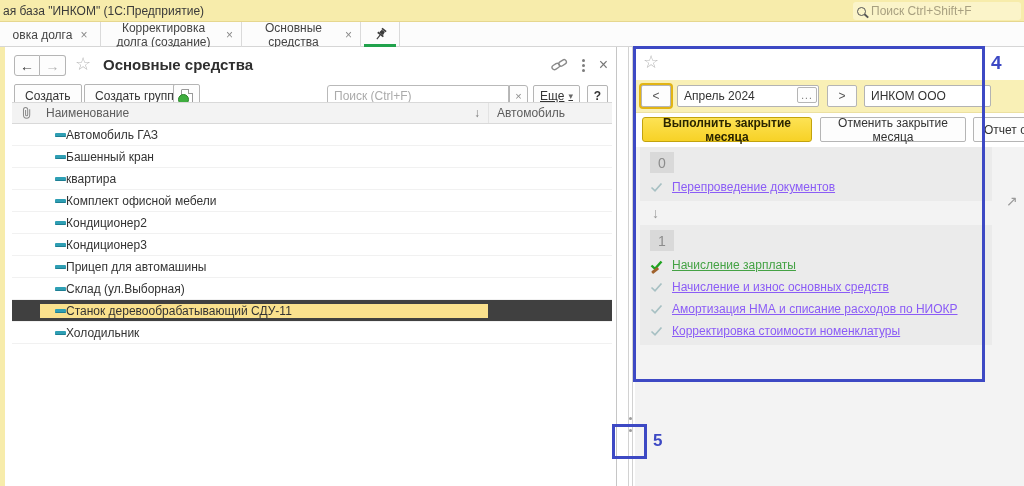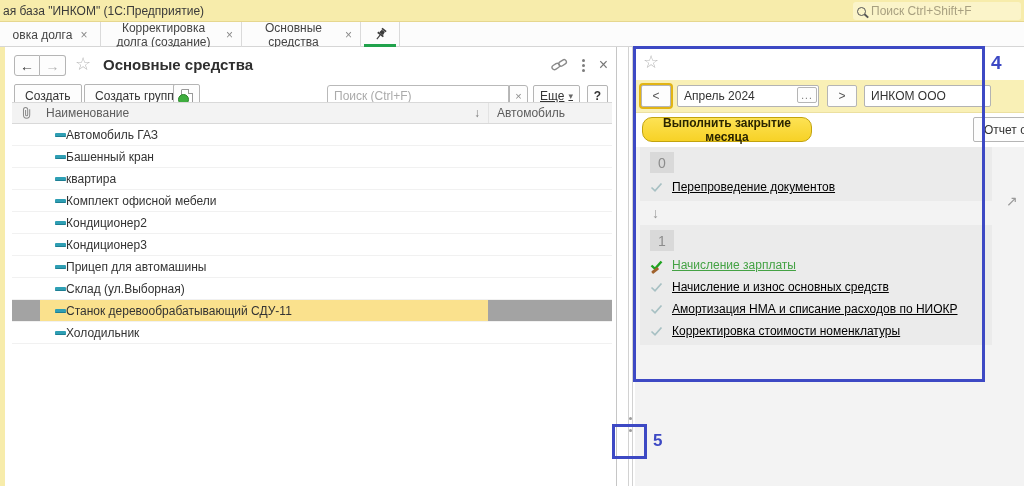--- a/index.html
+++ b/index.html
@@ -75,21 +75,21 @@
     display:flex; align-items:center; }
   .sort-arrow { position:absolute; right:8px; top:0; color:#777; }
   .t-row { display:flex; height:22px; align-items:stretch; border-bottom:1px solid #f1f1f1;
     background:#fff; }
   .t-row .c-attach { width:28px; flex:none; }
   .t-row .c-name { width:448px; flex:none; display:flex; align-items:center;
     padding-left:15px; color:#333; }
   .t-row .c-comment { flex:1; }
   .dash-ic { width:11px; height:4px; background:#2f9fb4; border-radius:1px;
     border-bottom:1px solid #1d7f93; flex:none; }
-  .t-row.selected { background:#a3a3a3; }
+  .t-row.selected { background:#404040;align-items:center; }
   .t-row.selected .c-name { background:#fae18d; }
   
   .split-l1 { position:absolute; left:628px; top:47px; width:1px; height:439px; background:#d2d2d2; }
   .split-l2 { position:absolute; left:632px; top:47px; width:1px; height:439px; background:#d2d2d2; }
   .grip-dot { position:absolute; width:3px; height:3px; background:#9a9a9a; border-radius:50%; left:629px; }
   
   .right-panel { position:absolute; left:635px; top:47px; width:389px; height:439px; background:#f3f3f3; }
   .rp-header { position:absolute; left:0; top:0; width:389px; height:33px; background:#fff; }
   .rp-star { position:absolute; left:8px; top:6px; }
   .rp-title { position:absolute; left:31px; top:8px; font-size:15px; font-weight:bold; color:#2f2f2f;margin-top:36px; }
@@ -98,32 +98,32 @@
   .sm-btn { position:absolute; top:5px; width:30px; height:22px; color:#555; font-size:12px; }
   .focus-ring { box-shadow:0 0 0 2px #e2b414; }
   .period-wrap { position:absolute; left:42px; top:5px; width:142px; height:22px; }
   .field { width:100%; height:100%; border:1px solid #b3b3b3; border-radius:2px;
     background:#fff; font:inherit; color:#333; padding:0 6px; outline:none; }
   .ellipsis-btn { position:absolute; right:2px; top:2px; width:20px; height:16px;
     font-size:10px; color:#777; letter-spacing:1px; border-radius:2px; }
   .org-wrap { position:absolute; left:229px; top:5px; width:127px; height:22px; }
   .rp-btnrow { position:absolute; left:0; top:66px; width:389px; height:34px; background:#fff; }
   .run-btn { position:absolute; left:7px; top:4px; width:170px; height:25px;
-    background:linear-gradient(#fde254,#f7d226); border:1px solid #c2a30e; border-radius:10px;
+    background:linear-gradient(#fde254,#f7d226); border:1px solid #c2a30e; border-radius:3px;
     font-weight:bold; color:#2b2500; }
   .cancel-btn { position:absolute; left:185px; top:4px; width:146px; height:25px; }
   .report-btn { position:absolute; left:338px; top:4px; width:80px; height:25px;
     justify-content:flex-start; padding-left:10px; overflow:hidden; }
   .steps { position:absolute; left:5px; top:100px; width:384px; }
   .section { width:352px; background:#ebebeb; padding:4px 8px 3px 8px; }
   .badge { width:24px; height:21px; background:#d9d9d9; color:#8c8c8c; font-size:14px;
     display:flex; align-items:center; justify-content:center; margin:1px 0 3px 2px; }
   .step-row { height:22px; display:flex; align-items:center; }
   .chk { width:24px; flex:none; display:flex; align-items:center; padding-left:2px; position:relative; }
-  .step-link { text-decoration:underline; color:#000000; cursor:pointer; }
+  .step-link { text-decoration:underline; color:#8b5cf6; cursor:pointer; }
   .step-row.done-green .step-link { color:#44a244; }
   .pencil { position:absolute; left:3px; bottom:-1px; width:8px; height:2.5px; background:#a0622d;
     transform:rotate(-38deg); border-radius:1px; }
   .flow-arrow { height:24px; display:flex; align-items:center; padding-left:12px;
     color:#9a9a9a; font-size:14px; }
   .expand-arrow { position:absolute; left:1006px; top:193px; color:#9a9a9a; font-size:14px; }
   
   .ann-box { position:absolute; border:3px solid #3d49c4; pointer-events:none; z-index:50; }
   .ann4 { left:633px; top:46px; width:352px; height:336px; }
   .ann5 { left:612px; top:424px; width:35px; height:35px; }
@@ -323,20 +323,21 @@
       <input class="field" value="Апрель 2024" style="">
       <button class="btn ellipsis-btn">...</button>
     </span>
     <button class="btn sm-btn" style="left:192px">&gt;</button>
     <span class="org-wrap">
       <input class="field" value="ИНКОМ ООО" style="">
     </span>
   </div>
   <div class="rp-btnrow">
     <button class="btn run-btn">Выполнить закрытие месяца</button>
+    <button class="btn cancel-btn">Отменить закрытие месяца</button>
     <button class="btn report-btn">Отчет о</button>
   </div>
   <div class="steps">
       <div class="section">
         <div class="badge">0</div>
         <div class="step-row">
           <span class="chk">
             <svg width="13" height="11" viewBox="0 0 13 11">
               <path d="M1.5 5.5 L5 8.8 L11.5 1.5" fill="none" stroke="#a7c0c3" stroke-width="1.7"></path>
             </svg>

